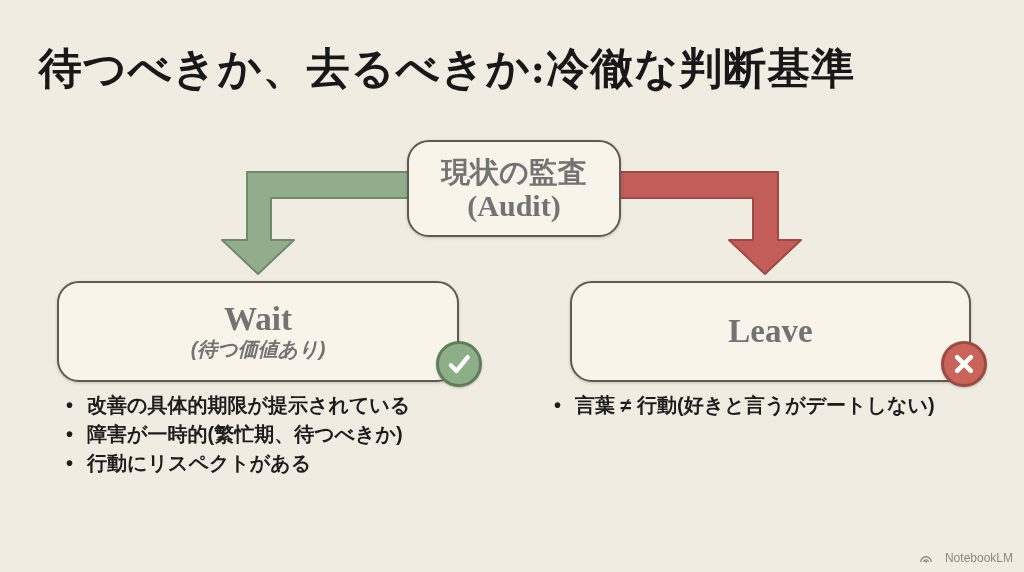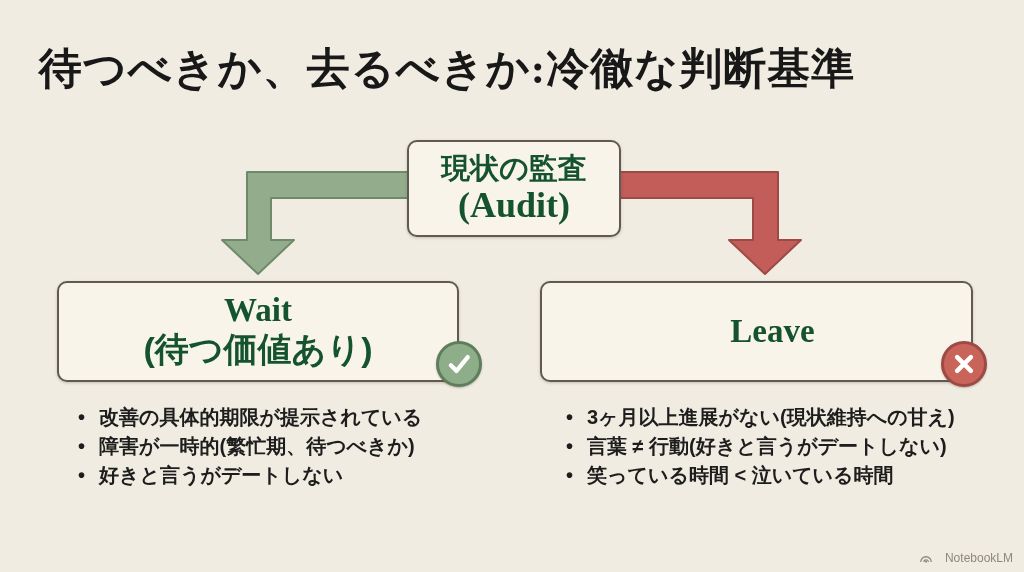--- a/index.html
+++ b/index.html
@@ -27,46 +27,46 @@
     position: absolute; left: 0; top: 0;
     width: 1024px; height: 572px;
     z-index: 1;
   }
   .arrow-green { stroke: #6f8a6b; stroke-width: 2; stroke-linejoin: round; }
   .arrow-red   { stroke: #9d4a47; stroke-width: 2; stroke-linejoin: round; }
   .node {
     position: absolute;
     background: #f8f4e9;
     border: 2px solid #5f5b52;
-    border-radius: 10px;
+    border-radius: 22px;
     box-shadow: 0 1px 3px rgba(60,55,40,0.25);
     display: flex;
     flex-direction: column;
     align-items: center;
     justify-content: center;
     z-index: 2;
-    color: #14532d;
+    color: #737373;
     text-align: center;
   }
   .node-audit { left: 407px; top: 140px; width: 210px; height: 93px; }
   .node-wait  { left: 57px;  top: 281px; width: 398px; height: 97px; }
-  .node-leave { left: 540px; top: 281px; width: 397px; height: 97px; padding-left: 32px; }
+  .node-leave { left: 570px; top: 281px; width: 397px; height: 97px; }
   .node-audit .jp-line {
     font-weight: 700; font-size: 29px; line-height: 1.2;
   }
   .node-audit .en-line {
     font-family: "Liberation Serif", "DejaVu Serif", serif;
-    font-weight: 700; font-size: 36px; line-height: 1.1;
+    font-weight: 700; font-size: 30px; line-height: 1.1;
   }
   .node-wait .en-line, .node-leave .en-line {
     font-family: "Liberation Serif", "DejaVu Serif", serif;
     font-weight: 700; font-size: 33px; line-height: 1.1;
   }
   .node-wait .jp-line, .node-leave .jp-line {
-    font-weight: 700; font-size: 34px; line-height: 1.25;
+    font-weight: 700; font-size: 20px; line-height: 1.25; font-style: italic;
   }
   .badge {
     position: absolute;
     width: 46px; height: 46px;
     border-radius: 50%;
     box-sizing: border-box;
     display: flex; align-items: center; justify-content: center;
     z-index: 3;
     box-shadow: 0 1px 2px rgba(60,55,40,0.3);
   }
@@ -76,21 +76,21 @@
     border: 3px solid #5d7d5b;
   }
   .badge-cross {
     left: 941px; top: 341px;
     background: #c9645a;
     border: 3px solid #9d4a44;
   }
   .badge svg { width: 30px; height: 30px; }
   .bullets {
     position: absolute;
-    margin: 12px; padding: 0;
+    margin: 0; padding: 0;
     list-style: none;
     z-index: 2;
     color: #1d1d1d;
     font-weight: 700;
     font-size: 20px;
     line-height: 29px;
   }
   .bullets-wait  { left: 64px;  top: 391px; width: 470px; }
   .bullets-leave { left: 552px; top: 391px; width: 460px; }
   .bullets li { position: relative; padding-left: 23px; white-space: nowrap; }
@@ -144,27 +144,25 @@
 
   <div class="badge badge-cross">
     <svg viewBox="0 0 24 24">
       <path d="M6.5 6.5 L17.5 17.5 M17.5 6.5 L6.5 17.5" fill="none" stroke="#ffffff" stroke-width="3.6" stroke-linecap="round"></path>
     </svg>
   </div>
 
   <ul class="bullets bullets-wait">
     <li>改善の具体的期限が提示されている</li>
     <li>障害が一時的(繁忙期、待つべきか)</li>
-    <li>好きと言うがデートしない</li>
+    <li>行動にリスペクトがある</li>
   </ul>
 
   <ul class="bullets bullets-leave">
-    <li>3ヶ月以上進展がない(現状維持への甘え)</li>
     <li>言葉 ≠ 行動(好きと言うがデートしない)</li>
-    <li>笑っている時間 &lt; 泣いている時間</li>
   </ul>
 
   <div class="brand-footer">
     <svg viewBox="0 0 20 15">
       <path d="M2.5 12.5 A 7.5 7.5 0 0 1 17.5 12.5" fill="none" stroke="#8d887b" stroke-width="1.8"></path>
       <path d="M7 12.5 A 3.2 3.2 0 0 1 13.4 12.5" fill="none" stroke="#8d887b" stroke-width="1.8"></path>
       <circle cx="10.2" cy="12.2" r="1.4" fill="#8d887b"></circle>
     </svg>
     <span>NotebookLM</span>
   </div>

